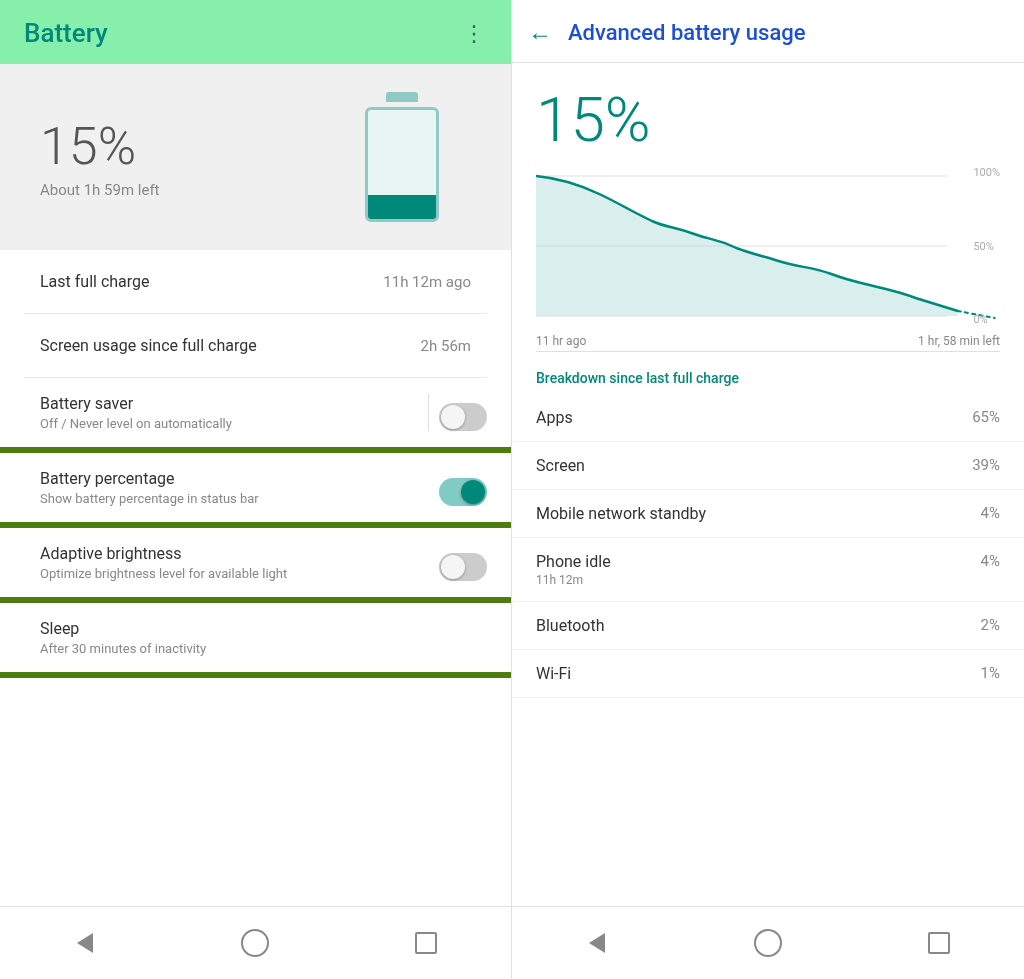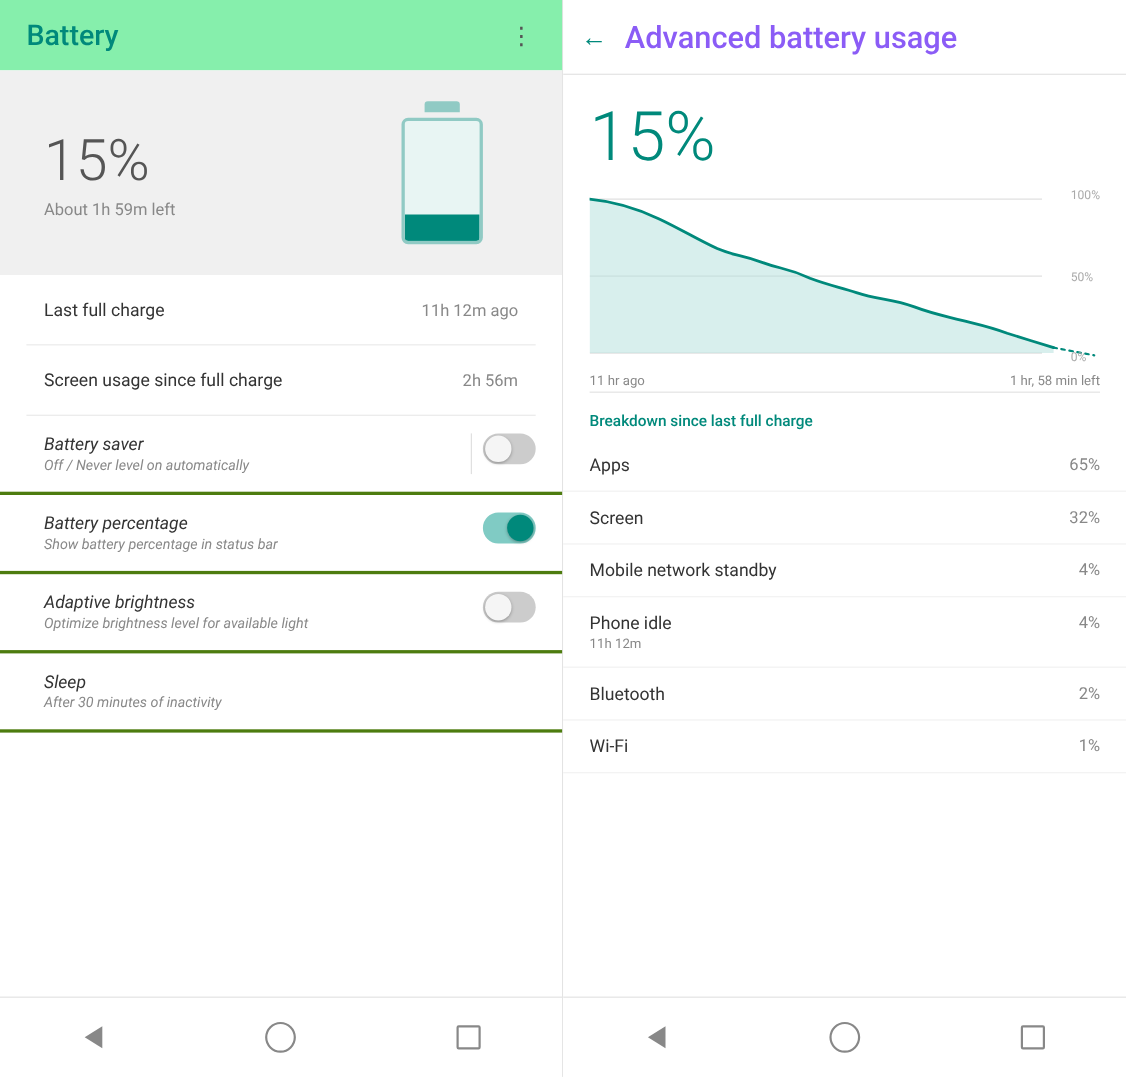--- a/index.html
+++ b/index.html
@@ -129,25 +129,24 @@
     .section-title {
       font-size: 14px;
       font-weight: 500;
       color: #00897b;
       padding: 20px 24px 8px 40px;
     }
 
     .setting-row {
       display: flex;
       justify-content: space-between;
-      align-items: flex-start;
+      align-items: flex-end;
       padding: 16px 24px 16px 40px;
-      border-bottom: 3px solid #4d7c0f;
+      border-bottom: 6px solid #4d7c0f;
       min-height: 72px;
-      font-style: italic;
     }
 
     .setting-row-with-divider {
       border-right: 1px solid #ddd;
       padding-right: 28px;
       margin-right: 10px;
     }
 
     .setting-text-block {
       flex: 1;
@@ -239,23 +238,23 @@
     }
 
     .back-arrow {
       color: #00897b;
       font-size: 24px;
       margin-right: 16px;
       cursor: pointer;
     }
 
     .right-header-title {
-      font-size: 28px;
+      font-size: 22px;
       font-weight: 500;
-      color: #8b5cf6;
+      color: #1d4ed8;
     }
 
     .right-battery-percent {
       font-size: 62px;
       font-weight: 300;
       color: #00897b;
       padding: 20px 24px 10px 24px;
     }
 
     .chart-area {
@@ -487,21 +486,21 @@
     <div class="breakdown-row-text">
       <div class="breakdown-row-label">Apps</div>
     </div>
     <div class="breakdown-row-value">65%</div>
   </div>
 
   <div class="breakdown-row">
     <div class="breakdown-row-text">
       <div class="breakdown-row-label">Screen</div>
     </div>
-    <div class="breakdown-row-value">32%</div>
+    <div class="breakdown-row-value">39%</div>
   </div>
 
   <div class="breakdown-row">
     <div class="breakdown-row-text">
       <div class="breakdown-row-label">Mobile network standby</div>
     </div>
     <div class="breakdown-row-value">4%</div>
   </div>
 
   <div class="breakdown-row">

